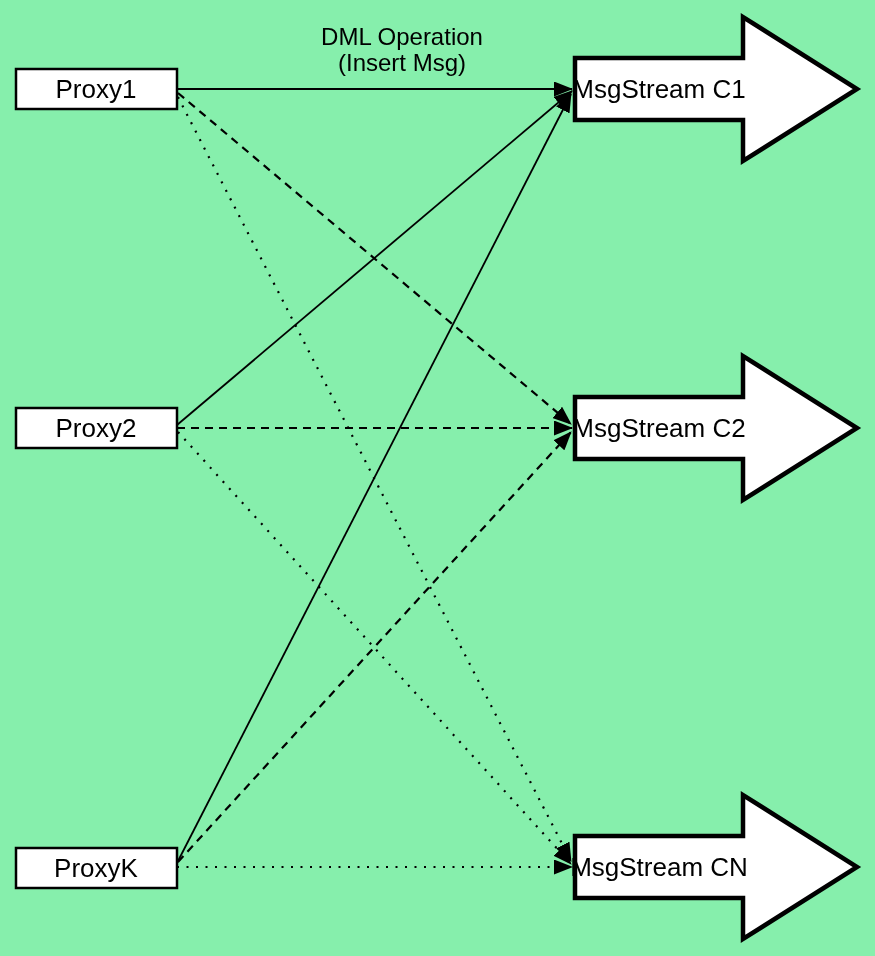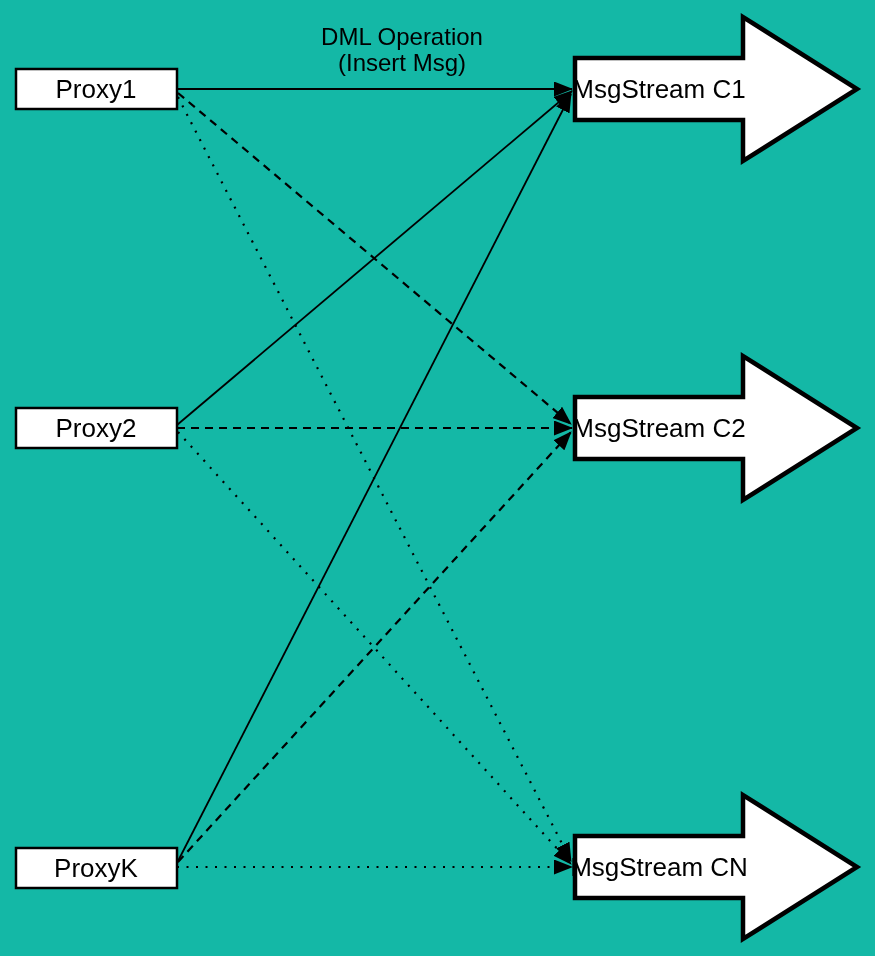--- a/index.html
+++ b/index.html
@@ -4,21 +4,21 @@
 <style>
   html, body {
     margin: 0;
     padding: 0;
     background: #ffffff;
   }
   .canvas {
     position: relative;
     width: 875px;
     height: 956px;
-    background: #14b8a6;
+    background: #86efac;
     font-family: "Liberation Sans", sans-serif;
   }
   svg { display: block; }
 
   .edge {
     stroke: #000000;
     fill: none;
   }
   .edge-solid  { stroke-width: 1.8; }
   .edge-dashed { stroke-width: 2.2; stroke-dasharray: 8 6; }

